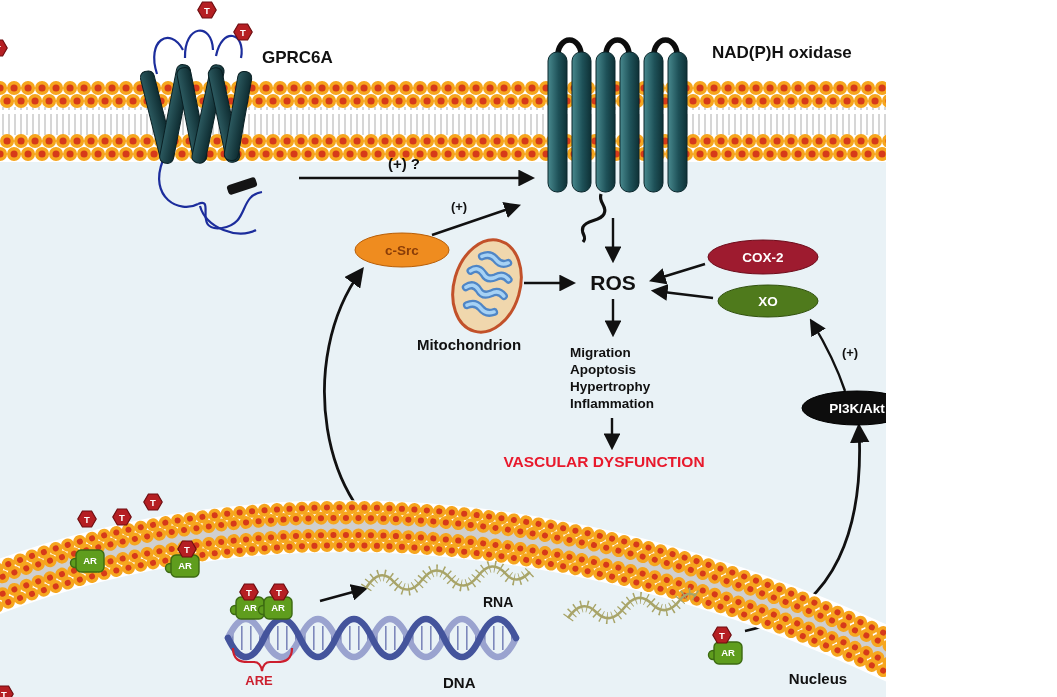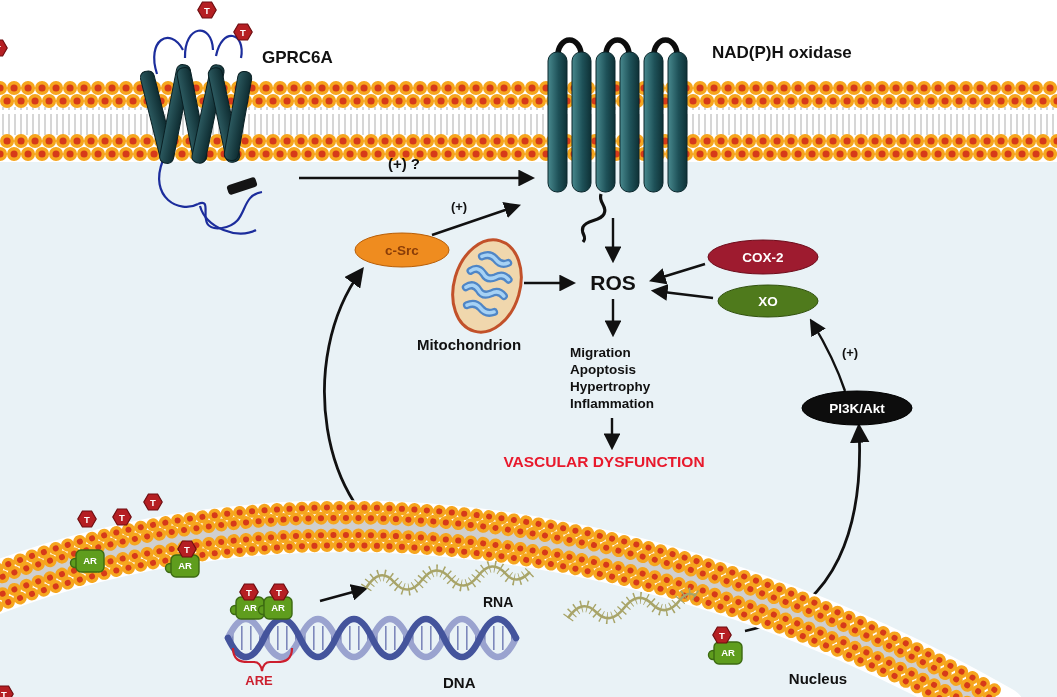--- a/index.html
+++ b/index.html
@@ -1,16 +1,16 @@
 <!DOCTYPE html>
 <html><head>
 <meta charset="utf-8">
 <style>
   html,body{margin:0;padding:0;background:#ffffff;}
-  .stage{width:1057px;height:697px;position:relative;overflow:hidden;background:#8b5cf6;}
+  .stage{width:886px;height:697px;position:relative;overflow:hidden;background:#8b5cf6;}
   text{font-family:"Liberation Sans","DejaVu Sans",sans-serif;}
   .b{font-weight:700;}
   .arrow{fill:none;stroke:#111;stroke-width:2.4;}
   .arrow-thick{fill:none;stroke:#111;stroke-width:2.8;}
   .loop{fill:none;stroke-width:2.2;}
   .dotrow{fill:none;stroke-linecap:round;}
 </style>
 </head>
 <body>
 

